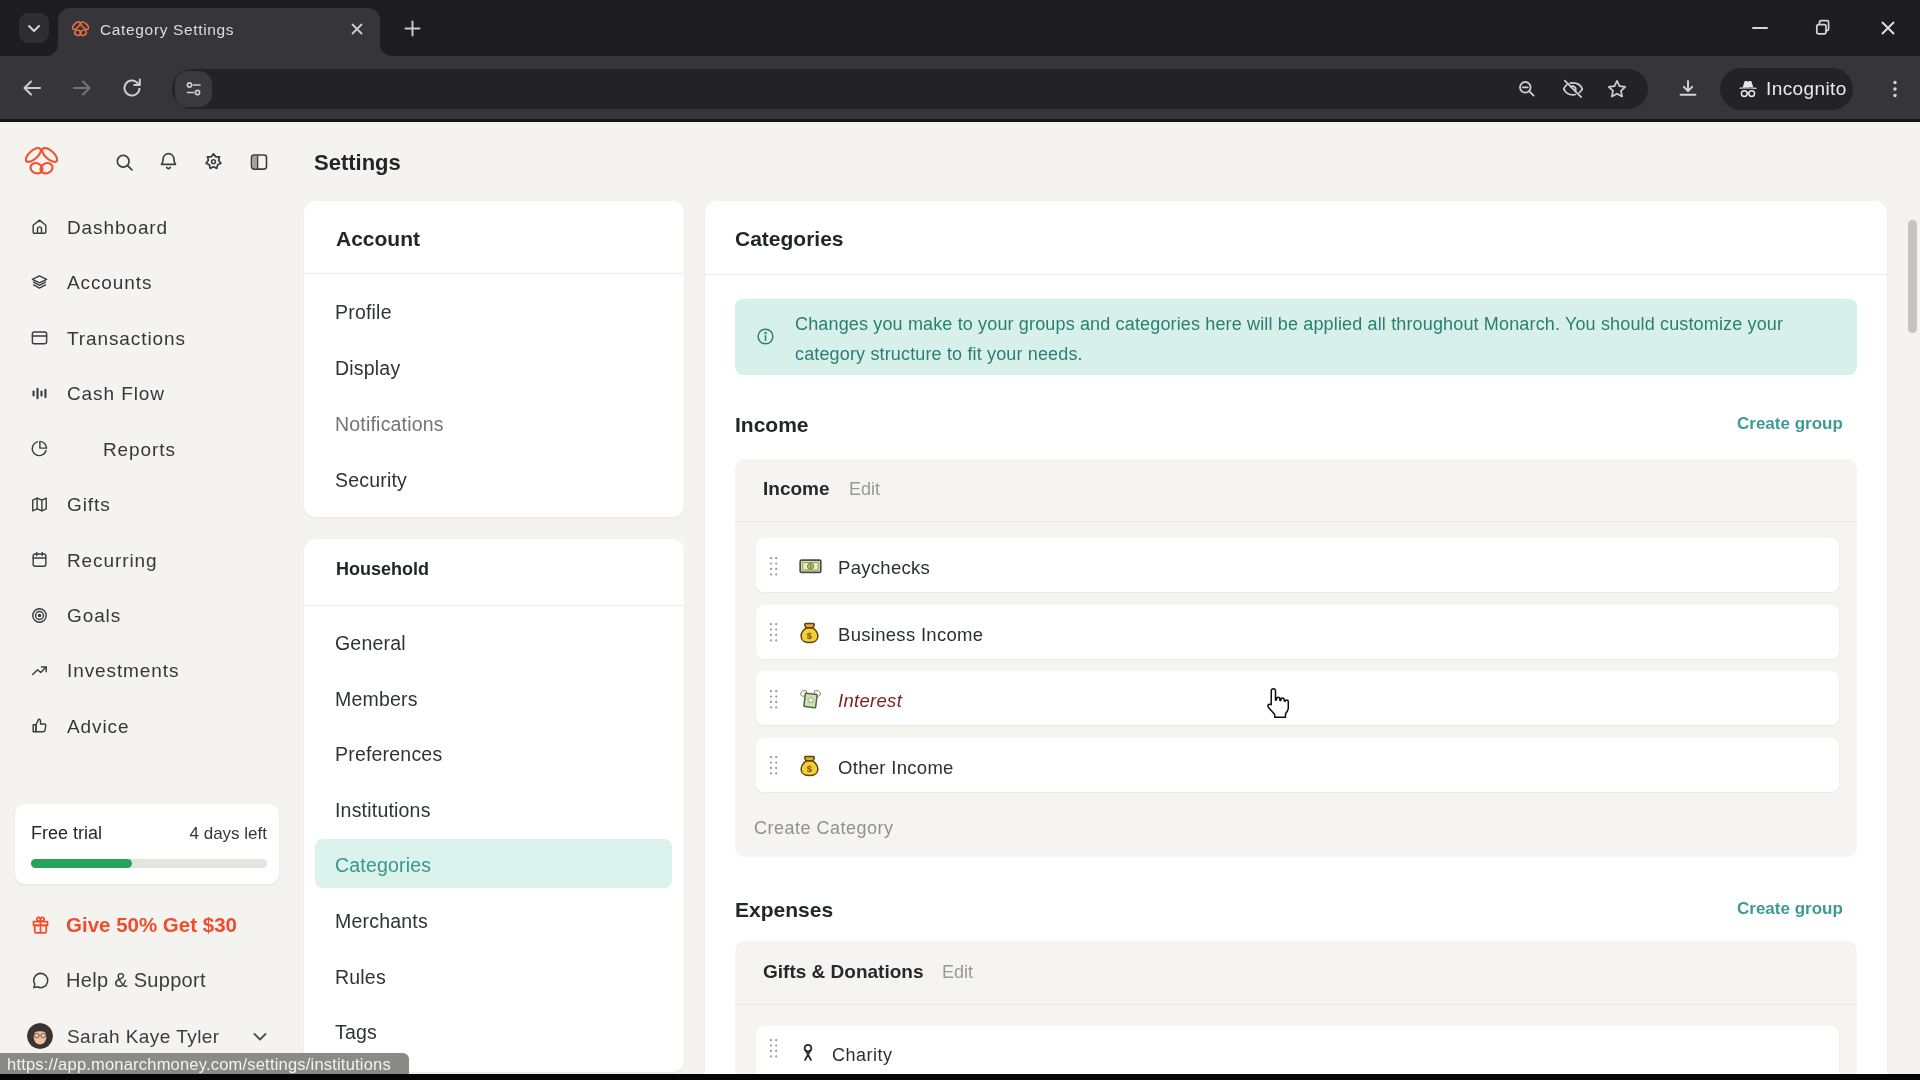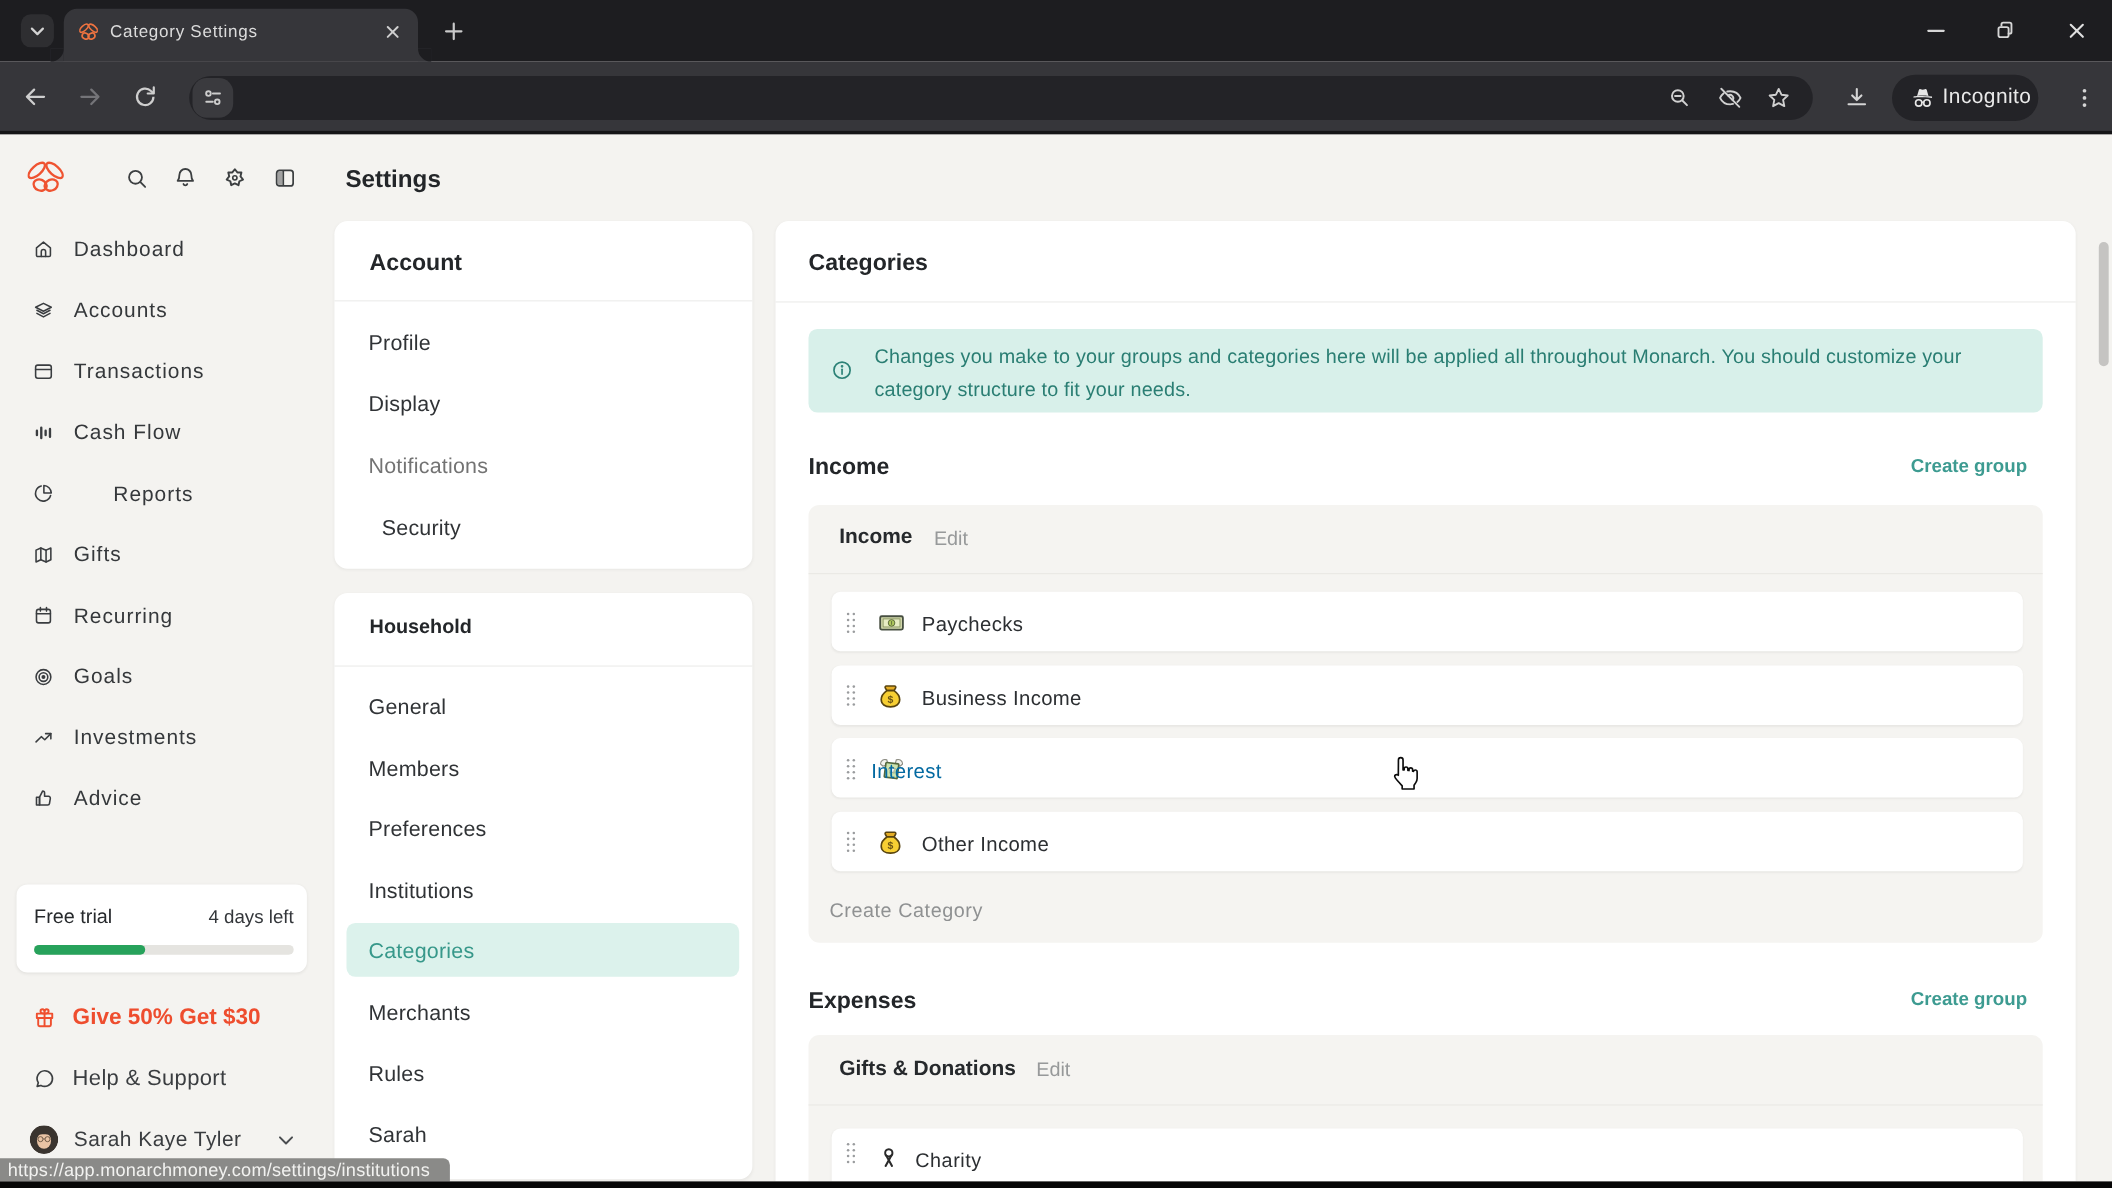--- a/index.html
+++ b/index.html
@@ -276,34 +276,34 @@
 <svg class="abs" style="left:252px;top:1031px;" width="16" height="12" viewBox="0 0 16 12">
     <path d="M2.5 3 L8 8.5 L13.5 3" stroke="#4a4d50" stroke-width="1.8" fill="none" stroke-linecap="round" stroke-linejoin="round"></path>
   </svg>
 
 <div class="abs" style="left:304px;top:201px;width:380px;height:316px;background:#fff;border-radius:12px;box-shadow:0 1px 3px rgba(0,0,0,0.05);"></div>
 <div class="abs" style="left:336px;top:227px;font-size:21px;font-weight:bold;color:#232629;">Account</div>
 <div class="abs" style="left:304px;top:273px;width:380px;height:1px;background:#ececea;"></div>
 <div class="abs" style="left:335px;top:301px;font-size:19.5px;letter-spacing:0.2px;color:#303336;">Profile</div>
 <div class="abs" style="left:335px;top:357px;font-size:19.5px;letter-spacing:0.2px;color:#303336;">Display</div>
 <div class="abs" style="left:335px;top:413px;font-size:19.5px;letter-spacing:0.2px;color:#737373;">Notifications</div>
-<div class="abs" style="left:335px;top:469px;font-size:19.5px;letter-spacing:0.2px;color:#303336;margin-left:12px;">Security</div>
+<div class="abs" style="left:335px;top:469px;font-size:19.5px;letter-spacing:0.2px;color:#303336;">Security</div>
 
 <div class="abs" style="left:304px;top:539px;width:380px;height:533px;background:#fff;border-radius:12px;box-shadow:0 1px 3px rgba(0,0,0,0.05);"></div>
 <div class="abs" style="left:336px;top:559px;font-size:18px;font-weight:bold;color:#232629;">Household</div>
 <div class="abs" style="left:304px;top:605px;width:380px;height:1px;background:#ececea;"></div>
 <div class="abs" style="left:335px;top:632px;font-size:19.5px;letter-spacing:0.2px;color:#303336;">General</div>
 <div class="abs" style="left:335px;top:688px;font-size:19.5px;letter-spacing:0.2px;color:#303336;">Members</div>
 <div class="abs" style="left:335px;top:743px;font-size:19.5px;letter-spacing:0.2px;color:#303336;">Preferences</div>
 <div class="abs" style="left:335px;top:799px;font-size:19.5px;letter-spacing:0.2px;color:#303336;">Institutions</div>
 <div class="abs" style="left:315px;top:839px;width:357px;height:49px;border-radius:8px;background:#dcf2ec;"></div>
 <div class="abs" style="left:335px;top:854px;font-size:19.5px;letter-spacing:0.2px;color:#37988a;">Categories</div>
 <div class="abs" style="left:335px;top:910px;font-size:19.5px;letter-spacing:0.2px;color:#303336;">Merchants</div>
 <div class="abs" style="left:335px;top:966px;font-size:19.5px;letter-spacing:0.2px;color:#303336;">Rules</div>
-<div class="abs" style="left:335px;top:1021px;font-size:19.5px;letter-spacing:0.2px;color:#303336;">Sarah</div>
+<div class="abs" style="left:335px;top:1021px;font-size:19.5px;letter-spacing:0.2px;color:#303336;">Tags</div>
 
 <div class="abs" style="left:705px;top:201px;width:1182px;height:873px;background:#fff;border-radius:12px 12px 0 0;box-shadow:0 1px 3px rgba(0,0,0,0.05);"></div>
 <div class="abs" style="left:735px;top:227px;font-size:21px;font-weight:bold;color:#232629;">Categories</div>
 <div class="abs" style="left:705px;top:274px;width:1182px;height:1px;background:#ececea;"></div>
 
 <div class="abs" style="left:735px;top:299px;width:1122px;height:76px;border-radius:8px;background:#d8f0ea;"></div>
 <svg class="abs" style="left:756px;top:327px;" width="19" height="19" viewBox="0 0 24 24">
     <g stroke="#2b8176" stroke-width="1.9" fill="none">
       <circle cx="12" cy="12" r="9.3"></circle>
       <path d="M12 11 V16.6" stroke-linecap="round"></path>
@@ -376,21 +376,21 @@
     </g>
   </svg>
 <div class="abs" style="left:799px;top:688px;width:22px;height:22px;">
     <svg width="23" height="22" viewBox="0 0 23 22">
       <path d="M1.6 6.8 C1.2 3.6 4.4 1.6 7.2 2.8 L8.4 7.4 L3.6 8.4 Z" fill="#f3f3ee" stroke="#8a8a80" stroke-width="1"></path>
       <path d="M21.4 6.8 C21.8 3.6 18.6 1.6 15.8 2.8 L14.6 7.4 L19.4 8.4 Z" fill="#f3f3ee" stroke="#8a8a80" stroke-width="1"></path>
       <rect x="5.6" y="5.8" width="11.8" height="13.4" rx="0.8" fill="#cde3ae" stroke="#53673e" stroke-width="1.5" transform="rotate(7 11.5 12.5)"></rect>
       <path d="M11.9 8.6 l1 2.1 2.3 0.3 -1.7 1.6 0.4 2.3 -2-1.1 -2 1.1 0.4-2.3 -1.7-1.6 2.3-0.3 Z" fill="#ffffff" stroke="#7d8a6a" stroke-width="0.6"></path>
     </svg>
   </div>
-<div class="abs" style="left:792px;top:690px;font-size:18.5px;letter-spacing:0.3px;color:#0369a1;">Interest</div>
+<div class="abs" style="left:838px;top:690px;font-size:18.5px;letter-spacing:0.3px;color:#7f1d1d;font-style:italic;">Interest</div>
 <div class="abs" style="left:756px;top:737.5px;width:1083px;height:54px;background:#fff;border-radius:8px;box-shadow:0 1px 2px rgba(0,0,0,0.05);"></div>
 <svg class="abs" style="left:769px;top:755px;" width="10" height="21" viewBox="0 0 10 21">
     <g fill="#9a9c9e">
       <circle cx="2" cy="2.2" r="1.15"></circle>
       <circle cx="7.2" cy="2.2" r="1.15"></circle>
       <circle cx="2" cy="7.6000000000000005" r="1.15"></circle>
       <circle cx="7.2" cy="7.6000000000000005" r="1.15"></circle>
       <circle cx="2" cy="13" r="1.15"></circle>
       <circle cx="7.2" cy="13" r="1.15"></circle>
       <circle cx="2" cy="18.400000000000002" r="1.15"></circle>

